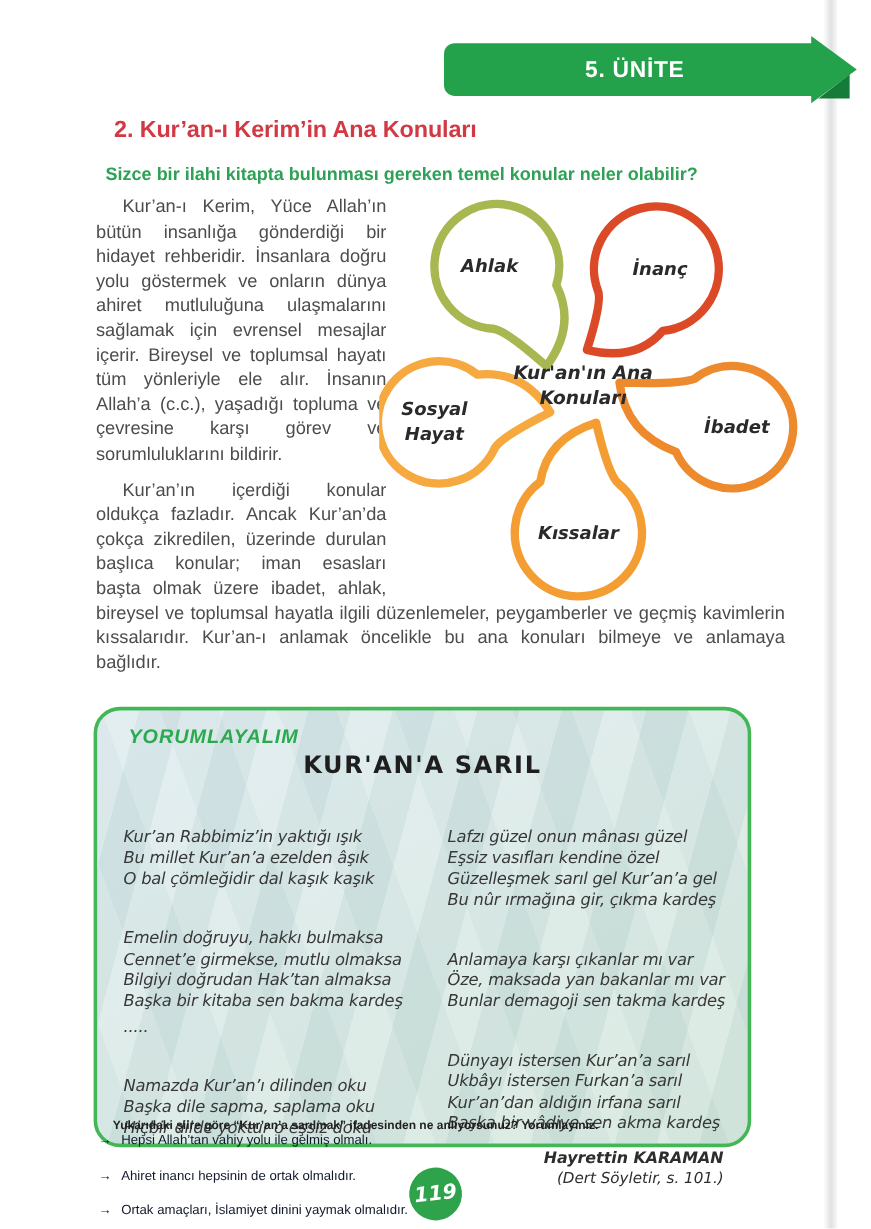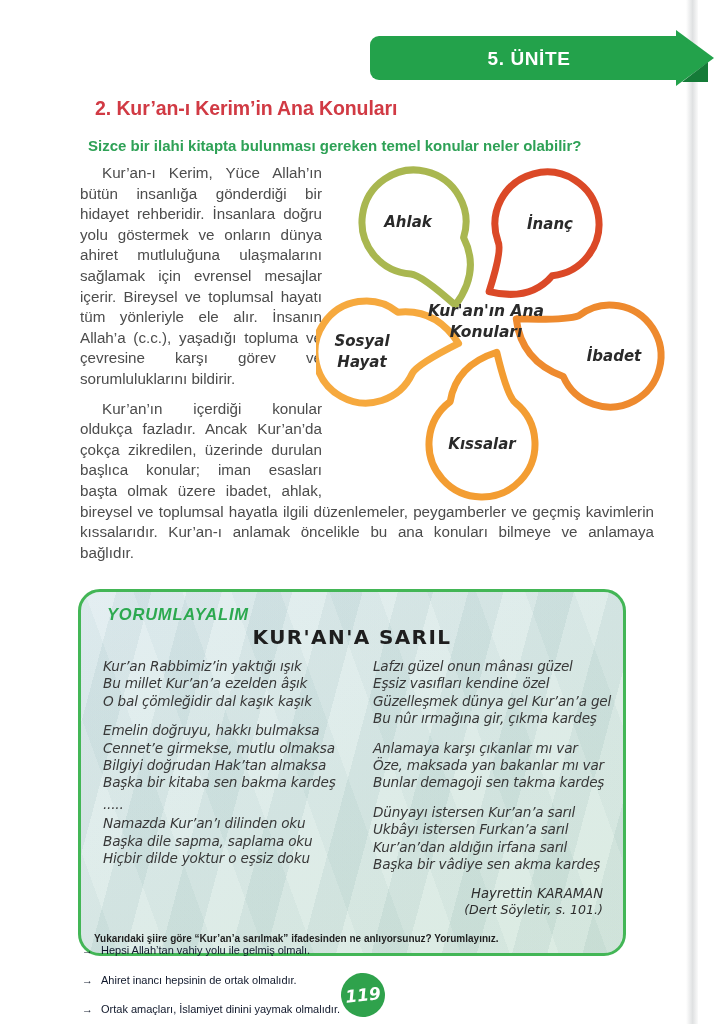--- a/index.html
+++ b/index.html
@@ -38,27 +38,27 @@
           repeating-linear-gradient(250deg,rgba(255,255,255,.10) 0 46px,rgba(150,180,185,.07) 46px 92px),
           linear-gradient(150deg,#dceaee 0%,#d5e7e3 50%,#d2e6da 100%);}
   .box-label{position:absolute;left:26px;top:13px;font-size:16.5px;font-weight:bold;
         font-style:italic;color:#2CA94F;letter-spacing:.8px;}
   .poem-title{position:absolute;left:0;right:0;top:33px;text-align:center;font-size:20px;
         font-weight:bold;color:#1e1e1e;letter-spacing:1.4px;
         font-family:"DejaVu Sans",sans-serif;}
   .poem{position:absolute;left:22px;right:6px;top:66px;display:flex;}
   .pcol1{width:262px;}
   .pcol2{flex:1;padding-left:8px;}
-  .stanza{margin-bottom:12px;}
+  .stanza{margin-bottom:12px;margin-top:32px;}
   .stanza.dots{margin:-8px 0 2px 0;}
   .pline{font-size:13.6px;line-height:17.4px;font-style:italic;color:#383838;
         font-family:"DejaVu Sans",sans-serif;letter-spacing:-.2px;white-space:nowrap;}
   .attribution{margin-top:0;text-align:right;padding-right:14px;font-style:italic;
         font-family:"DejaVu Sans",sans-serif;color:#2d2d2d;}
-  .attr1{font-size:13.2px;font-weight:normal;line-height:17px;}
+  .attr1{font-size:13.2px;font-weight:bold;line-height:17px;}
   .attr2{font-size:12.6px;line-height:16px;}
   .box-question{position:absolute;left:13px;right:6px;bottom:9px;font-size:10px;
         font-weight:bold;color:#1f1f1f;white-space:nowrap;
         font-family:"Liberation Sans",sans-serif;}
 
   
   .answers{position:absolute;left:82px;top:936px;width:610px;}
   .answer-line{font-size:11px;line-height:29.5px;color:#0f172a;white-space:nowrap;}
   .arr{font-weight:bold;margin-right:8px;}
 
@@ -127,21 +127,21 @@
             <div class="pline">Namazda Kur’an’ı dilinden oku</div>
             <div class="pline">Başka dile sapma, saplama oku</div>
             <div class="pline">Hiçbir dilde yoktur o eşsiz doku</div>
           </div>
         </div>
       <div class="pcol2">
 
       <div class="stanza">
             <div class="pline">Lafzı güzel onun mânası güzel</div>
             <div class="pline">Eşsiz vasıfları kendine özel</div>
-            <div class="pline">Güzelleşmek dünya gel Kur’an’a gel</div>
+            <div class="pline">Güzelleşmek sarıl gel Kur’an’a gel</div>
             <div class="pline">Bu nûr ırmağına gir, çıkma kardeş</div>
           </div>
           <div class="stanza">
             <div class="pline">Anlamaya karşı çıkanlar mı var</div>
             <div class="pline">Öze, maksada yan bakanlar mı var</div>
             <div class="pline">Bunlar demagoji sen takma kardeş</div>
           </div>
           <div class="stanza">
             <div class="pline">Dünyayı istersen Kur’an’a sarıl</div>
             <div class="pline">Ukbâyı istersen Furkan’a sarıl</div>

